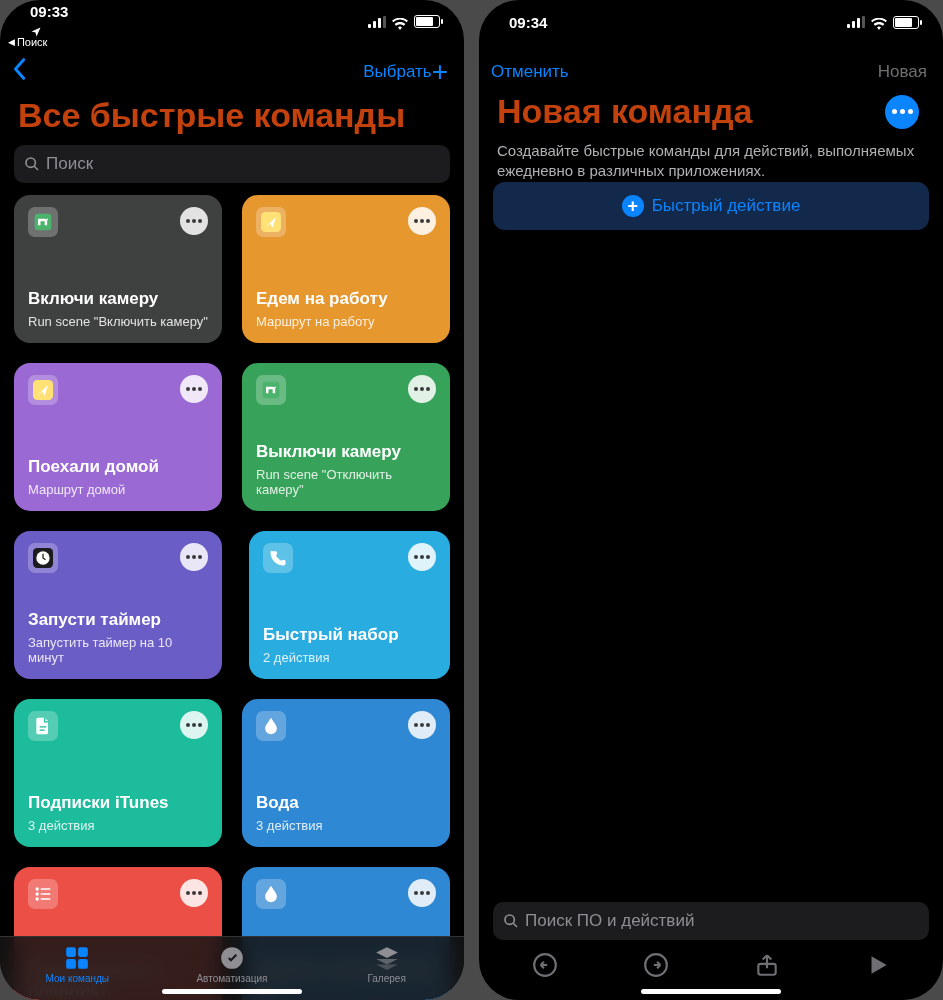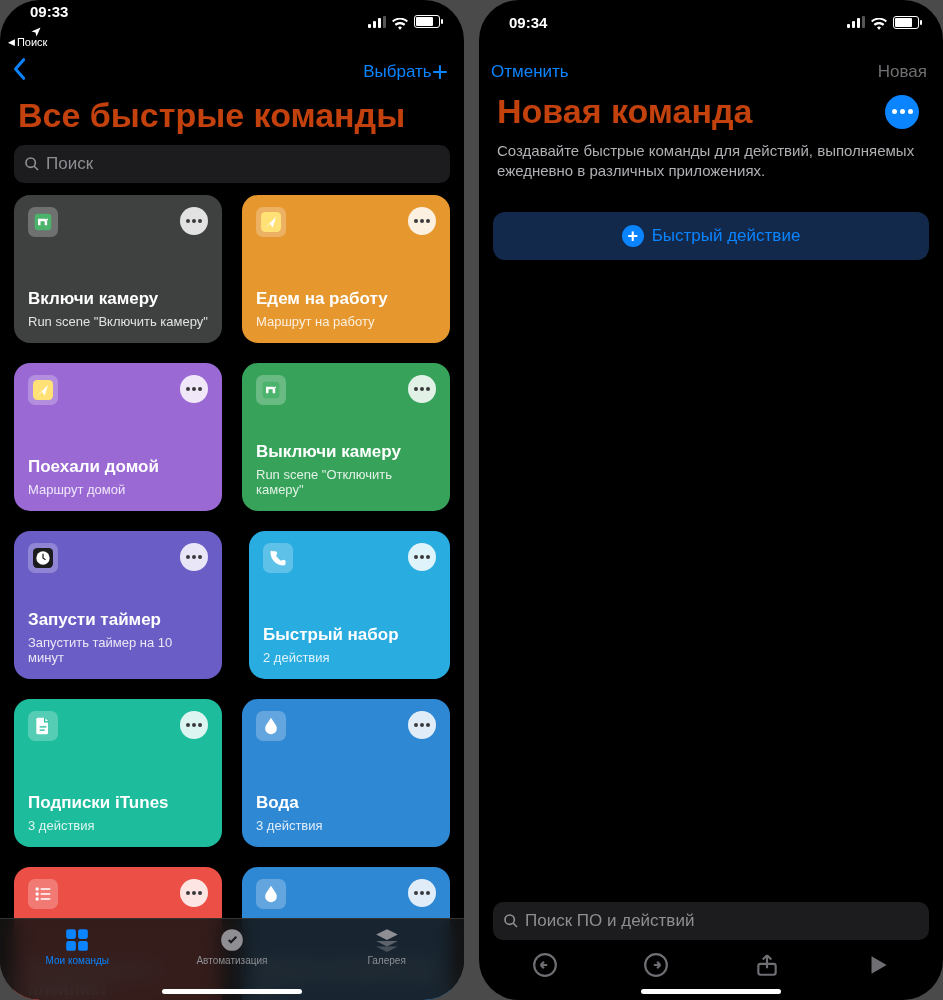--- a/index.html
+++ b/index.html
@@ -118,34 +118,34 @@
     width:28px; height:28px; border-radius:50%; background:rgba(255,255,255,0.85);
     display:flex; align-items:center; justify-content:center;
   }
   .card-more .d { display:flex; gap:2px;}
   .card-more .d i{ width:4px; height:4px; border-radius:50%; background:#3a3a3c;}
   .card-title { font-size:17px; font-weight:600; line-height:1.2; }
   .card-sub { font-size:13px; font-weight:400; opacity:0.85; margin-top:4px;}
   
   .tab-bar {
     position:absolute; bottom:0; left:0; right:0;
-    height:82px;
+    height:64px;
     background:rgba(20,20,20,0.85);
     backdrop-filter: blur(10px);
     border-top:0.5px solid #333;
     display:flex; justify-content:space-around; align-items:flex-start;
     padding-top:8px;
     margin-top:36px;
   }
   .tab-item { display:flex; flex-direction:column; align-items:center; gap:2px; color:#8e8e93; font-size:10px; width:33%;}
   .tab-item.active { color:#0a84ff; }
   .tab-ico { width:26px; height:26px; }
   .home-ind { position:absolute; bottom:6px; left:50%; transform:translateX(-50%); width:140px; height:5px; border-radius:3px; background:#fff;}
   
-  .subtitle { color:#b0b0b5; font-size:15px; line-height:1.35; padding:0 18px 30px 18px;}
+  .subtitle { color:#b0b0b5; font-size:15px; line-height:1.35; padding:0 18px 0 18px;}
   .add-action {
     margin:0 14px; height:48px; border-radius:12px;
     background:#12294c;
     color:#0a84ff; font-size:17px; font-weight:500;
     display:flex; align-items:center; justify-content:center; gap:8px;
   }
   .plus-circle { width:22px; height:22px; border-radius:50%; background:#0a84ff; display:flex; align-items:center; justify-content:center; color:#fff; font-size:18px; font-weight:600; line-height:1;}
   .bottom-tools {
     position:absolute; bottom:60px; left:0; right:0; padding:0 14px;
     display:flex; align-items:center; gap:12px;

